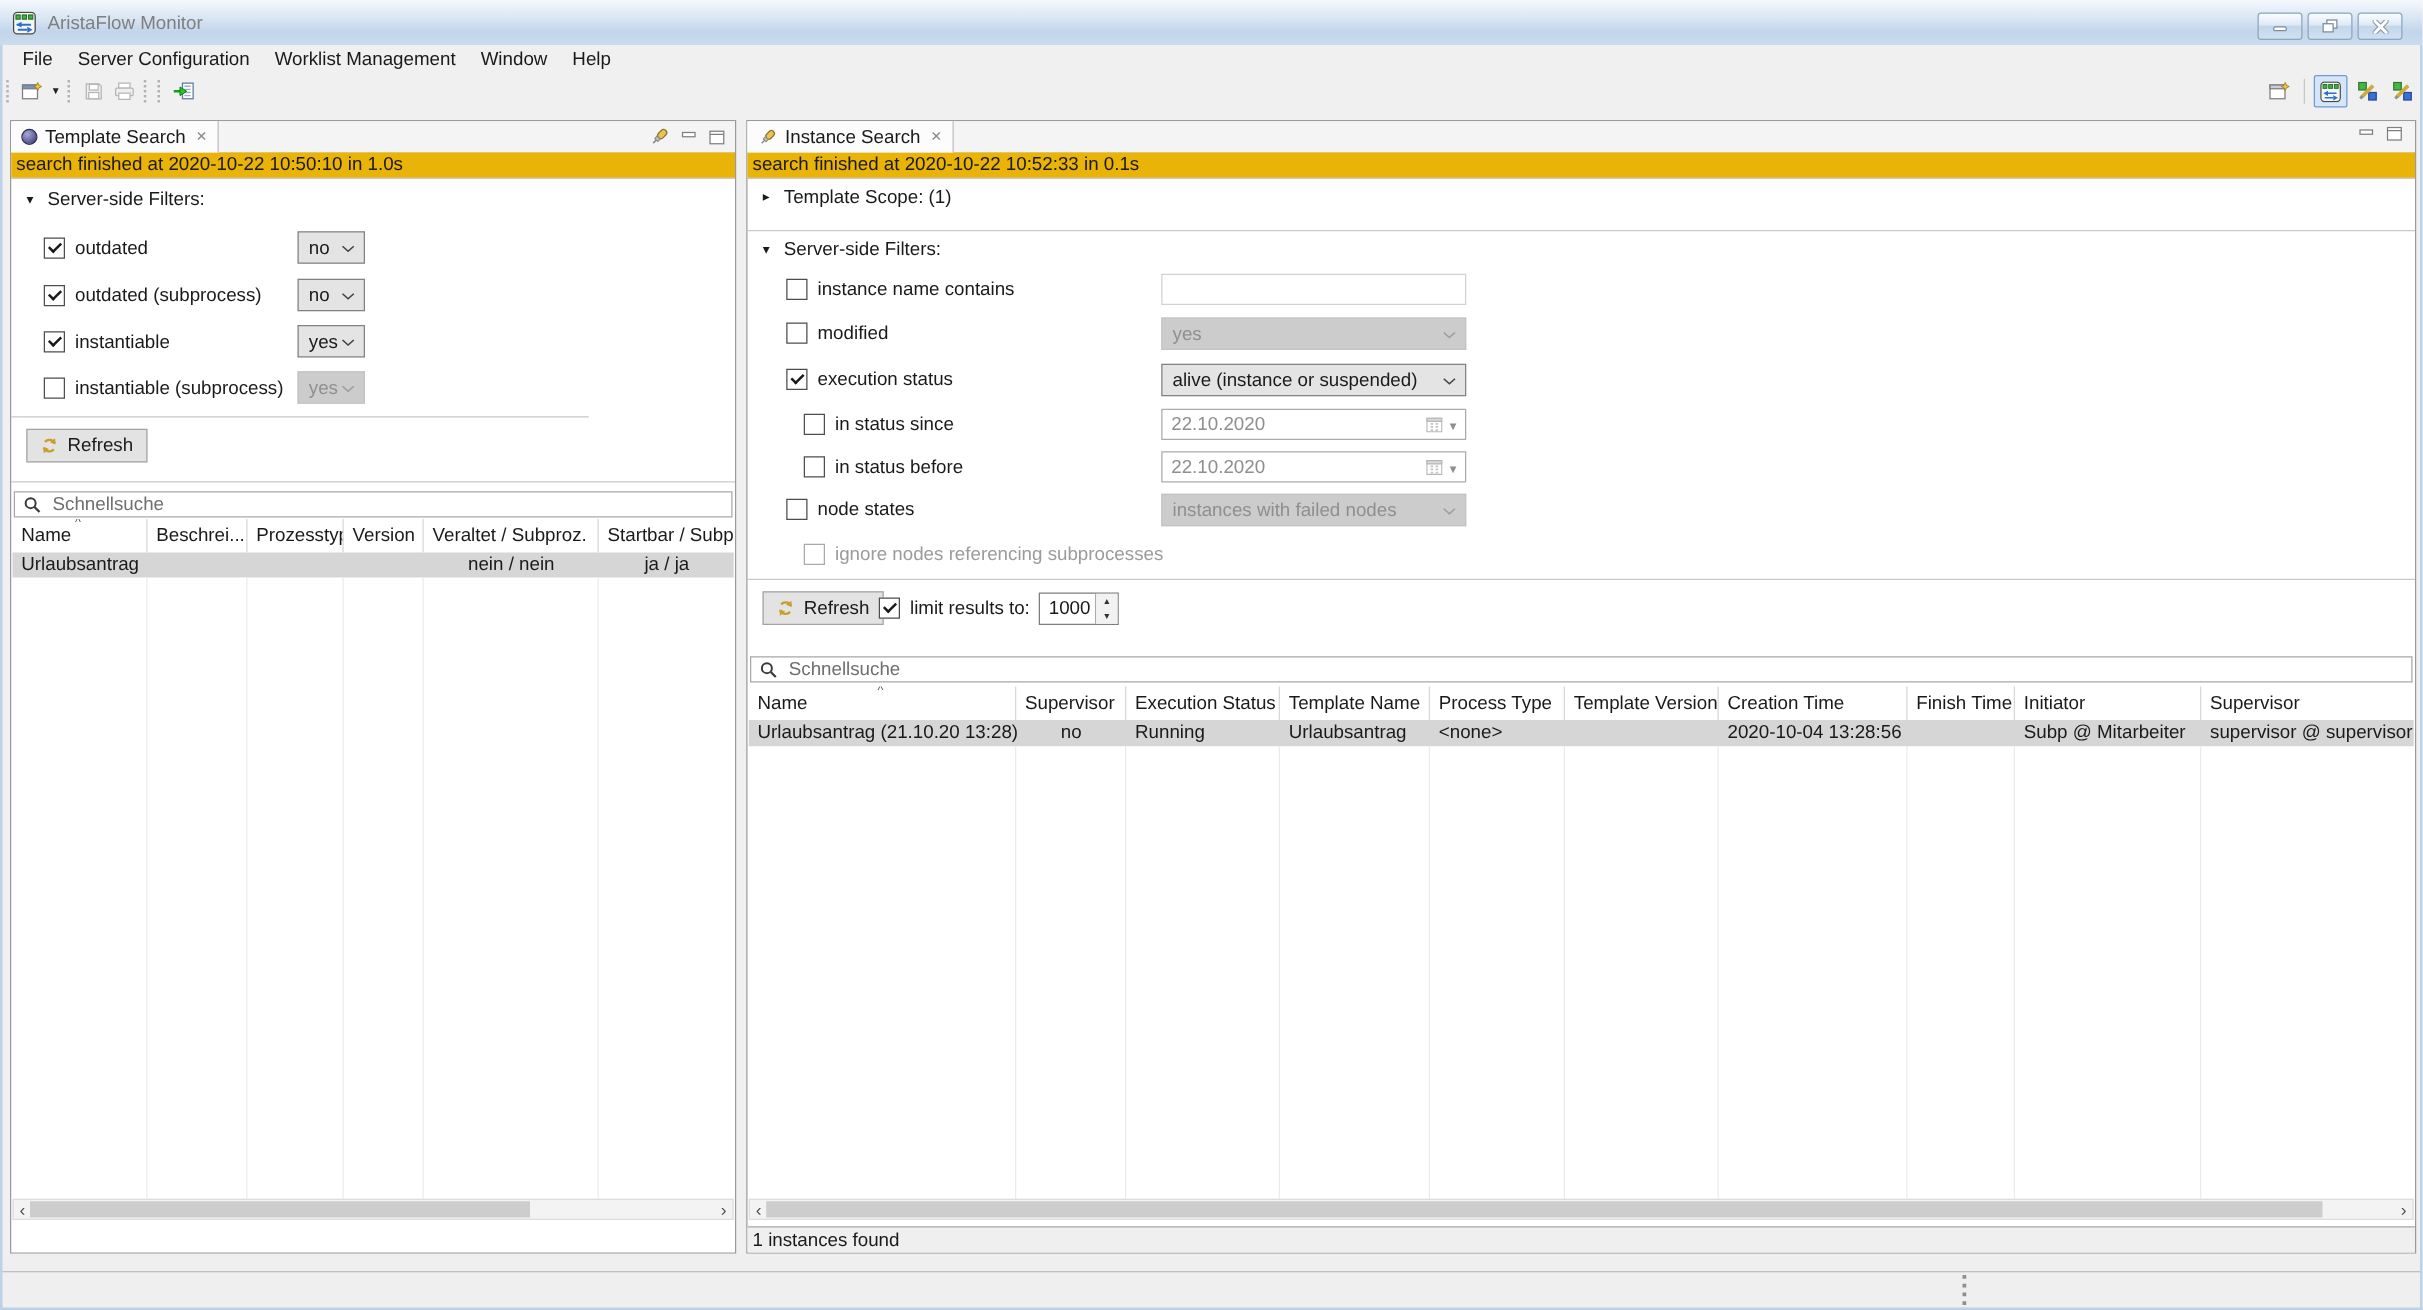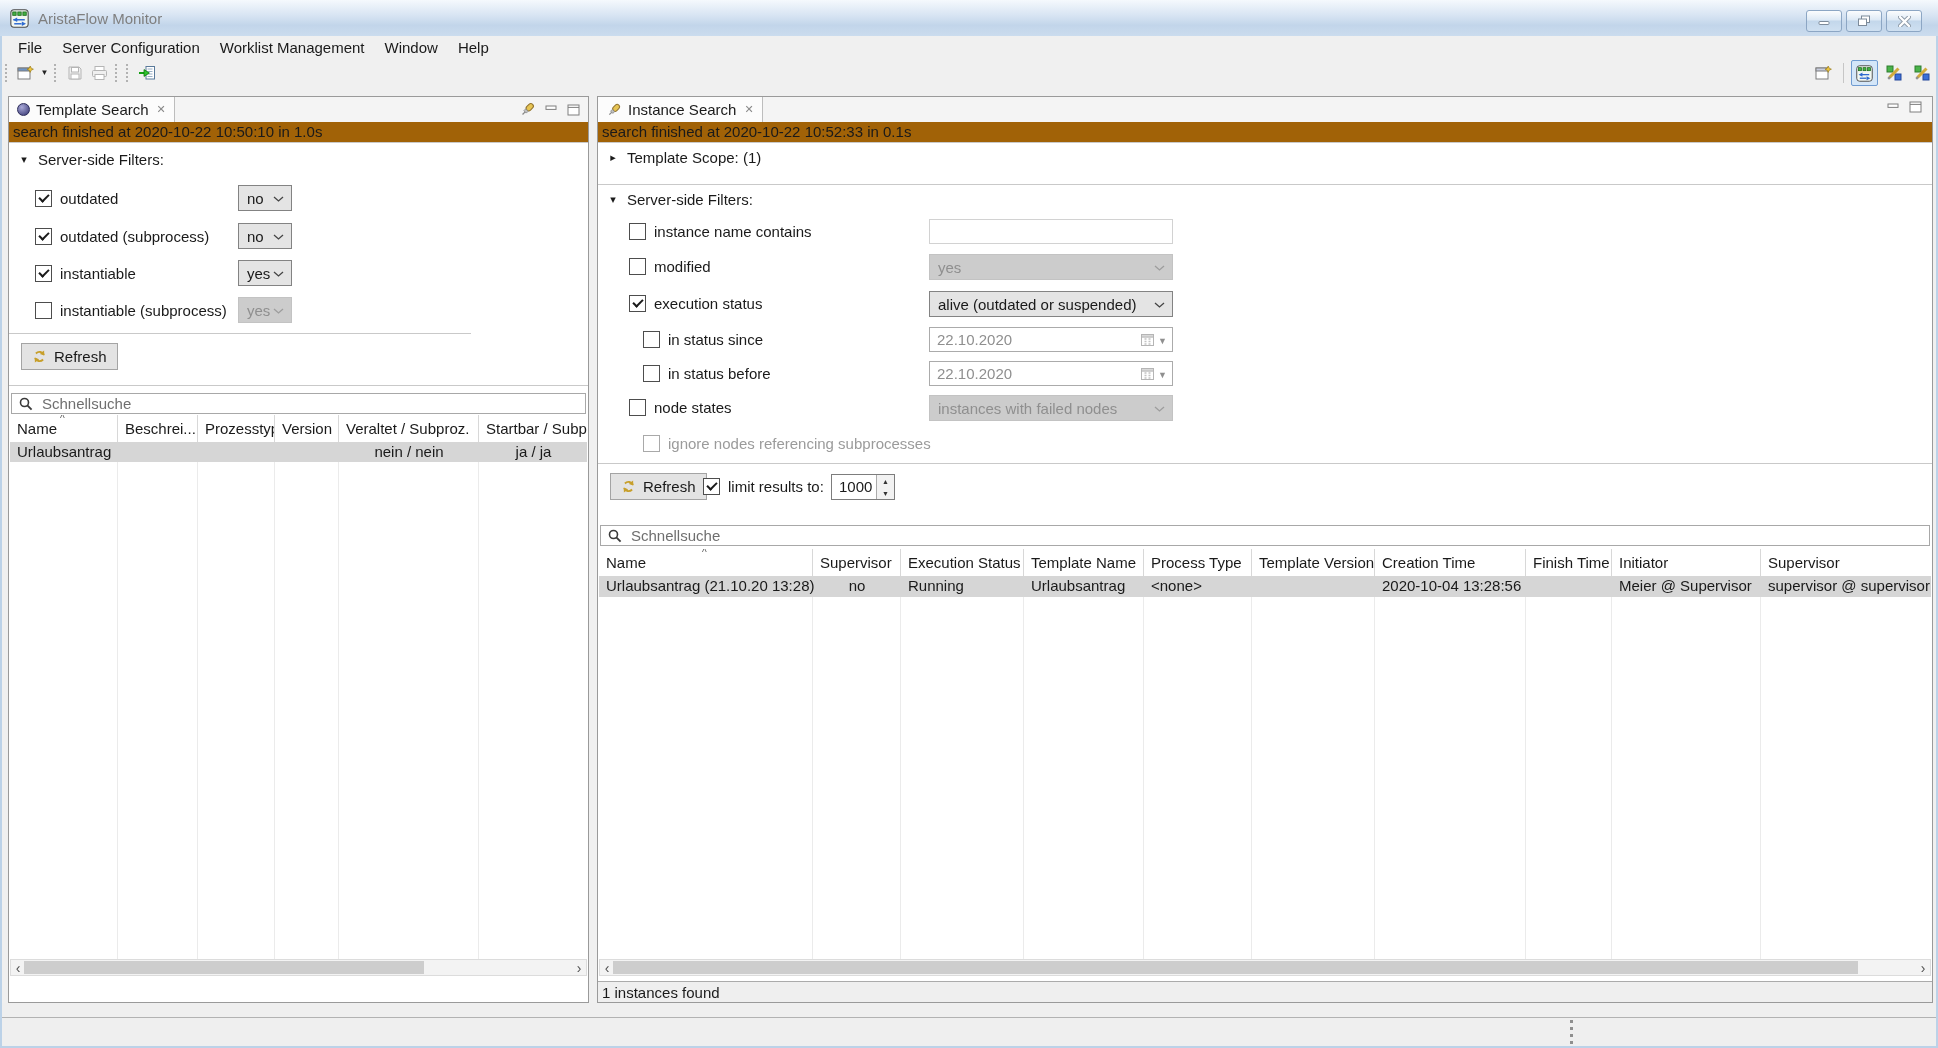--- a/index.html
+++ b/index.html
@@ -39,21 +39,21 @@
   .panel{position:absolute;top:96px;height:907px;background:#fff;border:1px solid #9a9a9a;box-sizing:border-box}
   #left-panel{left:8px;width:581px}
   #right-panel{left:597px;width:1336px}
 
   .tabbar{position:absolute;top:0;left:0;right:0;height:25px;background:#f4f4f4;border-bottom:1px solid #bdbdbd}
   .tab{position:absolute;left:0;top:0;height:25px;display:flex;align-items:center;gap:6px;padding:0 8px;
     background:#fcfcfc;border-right:1px solid #bdbdbd;z-index:2}
   .tab-close{color:#8a8a8a;font-size:11px;margin-left:2px}
   .view-actions{position:absolute;top:4px;display:flex;align-items:center;gap:9px;z-index:2}
 
-  .searchline{position:absolute;top:25px;left:0;right:0;height:21px;background:#a16207;
+  .searchline{position:absolute;top:25px;left:0;right:0;height:21px;background:#eab308;
     border-bottom:1px solid #c9c9c9;padding:1px 0 0 4px;box-sizing:border-box;white-space:nowrap}
 
   .sect{position:absolute;display:flex;align-items:center;gap:9px}
   .tri{font-size:11px;color:#1a1a1a;width:10px;text-align:center}
 
   .frow{position:absolute;height:25px;display:flex;align-items:center;gap:8px;white-space:nowrap}
   .cb{width:17px;height:17px;border:1px solid #4d4d4d;background:#fff;box-sizing:border-box;position:relative;flex:none}
   .cb.checked::after{content:"";position:absolute;left:3px;top:3px;width:8px;height:4px;
     border-left:2px solid #1a1a1a;border-bottom:2px solid #1a1a1a;transform:rotate(-45deg)}
   .cb.dis{border-color:#a9a9a9}
@@ -420,21 +420,21 @@
     <svg class="chev" width="11" height="6" viewBox="0 0 11 6">
         <polyline points="1,1 5.5,5 10,1" fill="none" stroke="#444" stroke-width="1.3"></polyline>
       </svg>
   </div>
 
   <div class="frow" style="left:31px;top:194px">
     <span class="cb checked"></span>
     <span>execution status</span>
   </div>
   <div class="select" style="left:331px;top:194px;width:244px">
-    <span>alive (outdated or suspended)</span>
+    <span>alive (instance or suspended)</span>
     <svg class="chev" width="11" height="6" viewBox="0 0 11 6">
         <polyline points="1,1 5.5,5 10,1" fill="none" stroke="#444" stroke-width="1.3"></polyline>
       </svg>
   </div>
 
   <div class="frow" style="left:45px;top:230px">
     <span class="cb"></span>
     <span>in status since</span>
   </div>
   <div class="datefield" style="left:331px;top:230px;width:244px">
@@ -529,21 +529,21 @@
 
   <div class="trow" style="top:479px;height:21px">
     <span class="td" style="left:0;width:236px">Urlaubsantrag (21.10.20 13:28)</span>
     <span class="td center" style="left:214px;width:88px">no</span>
     <span class="td" style="left:302px;width:123px">Running</span>
     <span class="td" style="left:425px;width:120px">Urlaubsantrag</span>
     <span class="td" style="left:545px;width:108px">&lt;none&gt;</span>
     <span class="td" style="left:653px;width:123px"></span>
     <span class="td" style="left:776px;width:151px">2020-10-04 13:28:56</span>
     <span class="td" style="left:927px;width:86px"></span>
-    <span class="td" style="left:1013px;width:149px">Meier @ Supervisor</span>
+    <span class="td" style="left:1013px;width:149px">Subp @ Mitarbeiter</span>
     <span class="td" style="left:1162px;width:171px">supervisor @ supervisor</span>
   </div>
 
   <div class="gline" style="left:214px;top:500px;height:362px"></div>
   <div class="gline" style="left:302px;top:500px;height:362px"></div>
   <div class="gline" style="left:425px;top:500px;height:362px"></div>
   <div class="gline" style="left:545px;top:500px;height:362px"></div>
   <div class="gline" style="left:653px;top:500px;height:362px"></div>
   <div class="gline" style="left:776px;top:500px;height:362px"></div>
   <div class="gline" style="left:927px;top:500px;height:362px"></div>

